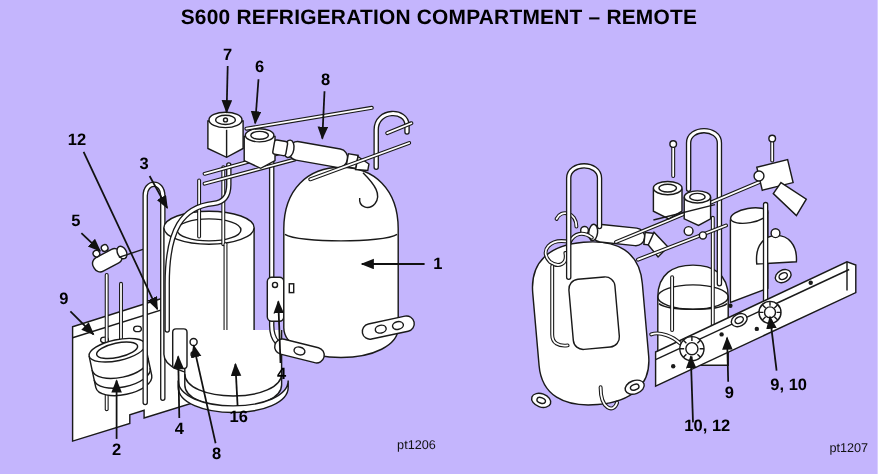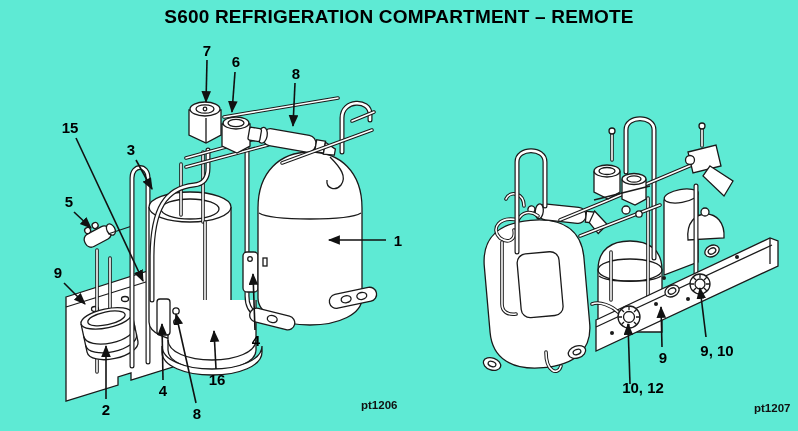--- a/index.html
+++ b/index.html
@@ -1,23 +1,23 @@
 <!DOCTYPE html>
 <html><head>
 <meta charset="utf-8">
 <style>
   html,body{margin:0;padding:0;background:#fff;}
-  .stage{position:relative;width:798px;height:431px;background:#5eead4;
+  .stage{position:relative;width:798px;height:431px;background:#c4b5fd;
          font-family:"Liberation Sans",sans-serif;overflow:hidden;}
   .page-title{position:absolute;top:6px;left:0;width:100%;text-align:center;
               font-size:19px;font-weight:bold;color:#000;letter-spacing:.2px;}
   .diagram-svg{position:absolute;left:0;top:0;}
   .co{position:absolute;transform:translate(-50%,-50%);font-weight:bold;
       font-size:15px;color:#000;white-space:nowrap;line-height:1;}
-  .figid{position:absolute;font-size:11.5px;color:#111;line-height:1;font-weight:bold;}
+  .figid{position:absolute;font-size:11.5px;color:#111;line-height:1;}
   
   .ln{fill:none;stroke:#1a1a1a;stroke-width:1.3;}
   .fw{fill:#ffffff;stroke:#1a1a1a;stroke-width:1.3;}
   .po{fill:none;stroke:#1a1a1a;stroke-width:5;stroke-linecap:round;}
   .pi{fill:none;stroke:#ffffff;stroke-width:2.6;stroke-linecap:round;}
   .po2{fill:none;stroke:#1a1a1a;stroke-width:3.6;stroke-linecap:round;}
   .pi2{fill:none;stroke:#ffffff;stroke-width:1.6;stroke-linecap:round;}
   .arrow{fill:none;stroke:#111;stroke-width:1.6;}
   .dot{fill:#1a1a1a;stroke:none;}
 </style>
@@ -281,21 +281,21 @@
       <path class="arrow" marker-end="url(#ah)" d="M255,330 L253,274"></path>
       <path class="arrow" marker-end="url(#ah)" d="M630,384 L628,324"></path>
       <path class="arrow" marker-end="url(#ah)" d="M662,347 L661,307"></path>
       <path class="arrow" marker-end="url(#ah)" d="M706,337 L700,288"></path>
     </g>
   </svg>
 
   <div class="co" style="left:207px;top:50px">7</div>
   <div class="co" style="left:236px;top:61px">6</div>
   <div class="co" style="left:296px;top:73px">8</div>
-  <div class="co" style="left:70px;top:127px">15</div>
+  <div class="co" style="left:70px;top:127px">12</div>
   <div class="co" style="left:131px;top:149px">3</div>
   <div class="co" style="left:69px;top:201px">5</div>
   <div class="co" style="left:58px;top:272px">9</div>
   <div class="co" style="left:398px;top:240px">1</div>
   <div class="co" style="left:106px;top:409px">2</div>
   <div class="co" style="left:163px;top:390px">4</div>
   <div class="co" style="left:197px;top:413px">8</div>
   <div class="co" style="left:217px;top:379px">16</div>
   <div class="co" style="left:256px;top:340px">4</div>
   <div class="co" style="left:643px;top:387px">10, 12</div>

